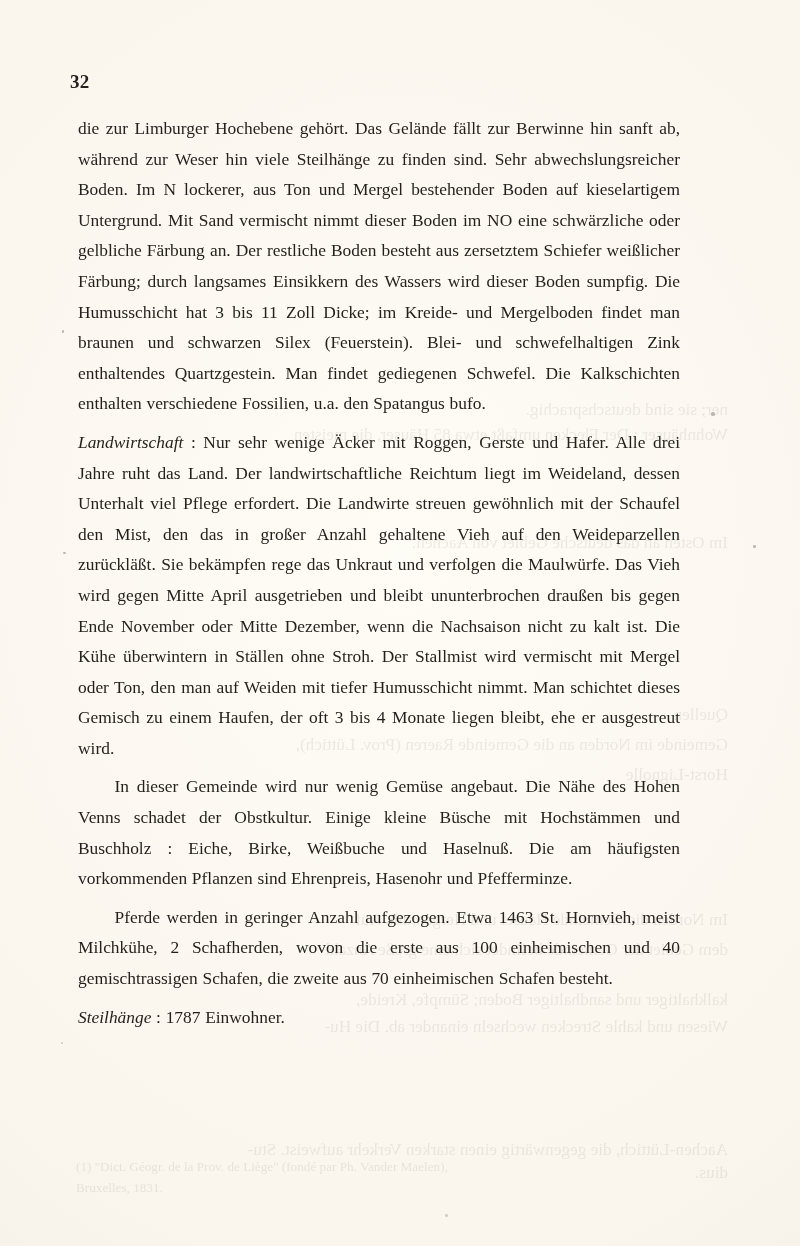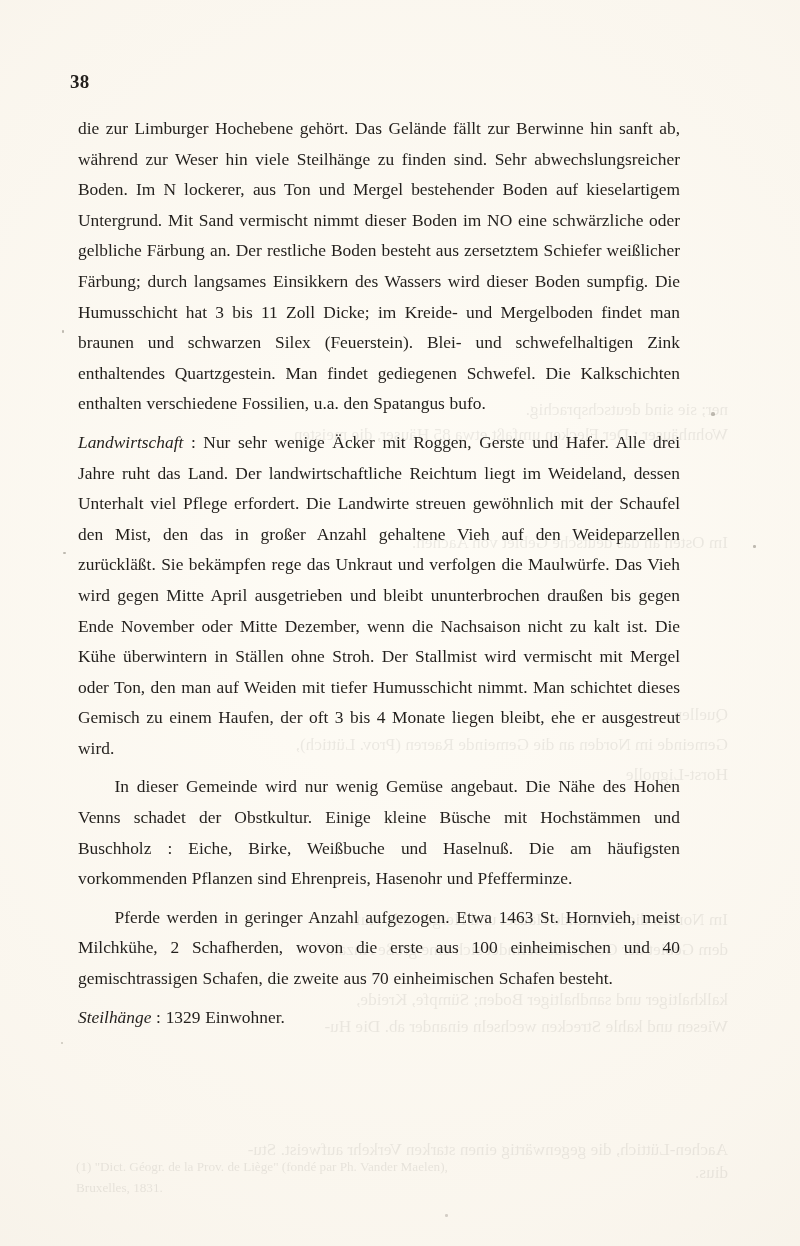--- a/index.html
+++ b/index.html
@@ -118,42 +118,42 @@
       <div class="st-block" style="top: 730px;">Gemeinde im Norden an die Gemeinde Raeren (Prov. Lüttich),</div>
       <div class="st-block" style="top: 760px;">Horst-Lignolle</div>
       <div class="st-block" style="top: 905px;">Im Norden die Gemeinde Hauset und Hergenrath. Auf</div>
       <div class="st-block" style="top: 935px;">dem Gebiet der Gemeinde befindet sich eine große Anzahl</div>
       <div class="st-block" style="top: 985px;">kalkhaltiger und sandhaltiger Boden; Sümpfe, Kreide,</div>
       <div class="st-block" style="top: 1012px;">Wiesen und kahle Strecken wechseln einander ab. Die Hu-</div>
       <div class="st-block" style="top: 1135px;">Aachen-Lüttich, die gegenwärtig einen starken Verkehr aufweist. Stu-</div>
       <div class="st-block" style="top: 1158px;">dius.</div>
     </div>
 
-  <div class="page-number">38</div>
+  <div class="page-number">32</div>
 
   <div id="column">
 
     <p class="para">
       <span>die zur Limburger Hochebene gehört. Das Gelände fällt zur Berwinne hin sanft ab, während zur Weser hin viele Steilhänge zu finden sind. Sehr abwechslungsreicher Boden. Im N lockerer, aus Ton und Mergel bestehender Boden auf kieselartigem Untergrund. Mit Sand vermischt nimmt dieser Boden im NO eine schwärzliche oder gelbliche Färbung an. Der restliche Boden besteht aus zersetztem Schiefer weißlicher Färbung; durch langsames Einsikkern des Wassers wird dieser Boden sumpfig. Die Humusschicht hat 3 bis 11 Zoll Dicke; im Kreide- und Mergelboden findet man braunen und schwarzen Silex (Feuerstein). Blei- und schwefelhaltigen Zink enthaltendes Quartzgestein. Man findet gediegenen Schwefel. Die Kalkschichten enthalten verschiedene Fossilien, u.a. den Spatangus bufo.</span>
     </p>
 
     <p class="para">
       <span class="it">Landwirtschaft</span><span> : </span><span>Nur sehr wenige Äcker mit Roggen, Gerste und Hafer. Alle drei Jahre ruht das Land. Der landwirtschaftliche Reichtum liegt im Weideland, dessen Unterhalt viel Pflege erfordert. Die Landwirte streuen gewöhnlich mit der Schaufel den Mist, den das in großer Anzahl gehaltene Vieh auf den Weideparzellen zurückläßt. Sie bekämpfen rege das Unkraut und verfolgen die Maulwürfe. Das Vieh wird gegen Mitte April ausgetrieben und bleibt ununterbrochen draußen bis gegen Ende November oder Mitte Dezember, wenn die Nachsaison nicht zu kalt ist. Die Kühe überwintern in Ställen ohne Stroh. Der Stallmist wird vermischt mit Mergel oder Ton, den man auf Weiden mit tiefer Humusschicht nimmt. Man schichtet dieses Gemisch zu einem Haufen, der oft 3 bis 4 Monate liegen bleibt, ehe er ausgestreut wird.</span>
     </p>
 
     <p class="para indent">
       <span>In dieser Gemeinde wird nur wenig Gemüse angebaut. Die Nähe des Hohen Venns schadet der Obstkultur. Einige kleine Büsche mit Hochstämmen und Buschholz : Eiche, Birke, Weißbuche und Haselnuß. Die am häufigsten vorkommenden Pflanzen sind Ehrenpreis, Hasenohr und Pfefferminze.</span>
     </p>
 
     <p class="para indent">
       <span>Pferde werden in geringer Anzahl aufgezogen. Etwa 1463 St. Hornvieh, meist Milchkühe, 2 Schafherden, wovon die erste aus 100 einheimischen und 40 gemischtrassigen Schafen, die zweite aus 70 einheimischen Schafen besteht.</span>
     </p>
 
     <p class="para">
-      <span class="it">Steilhänge</span><span> : </span><span>1329 Einwohner.</span>
+      <span class="it">Steilhänge</span><span> : </span><span>1787 Einwohner.</span>
     </p>
 
 
   </div>
 
   <div class="footnote-bleed">
     <div>(1) "Dict. Géogr. de la Prov. de Liège" (fondé par Ph. Vander Maelen),</div>
     <div>Bruxelles, 1831.</div>
   </div>
 

